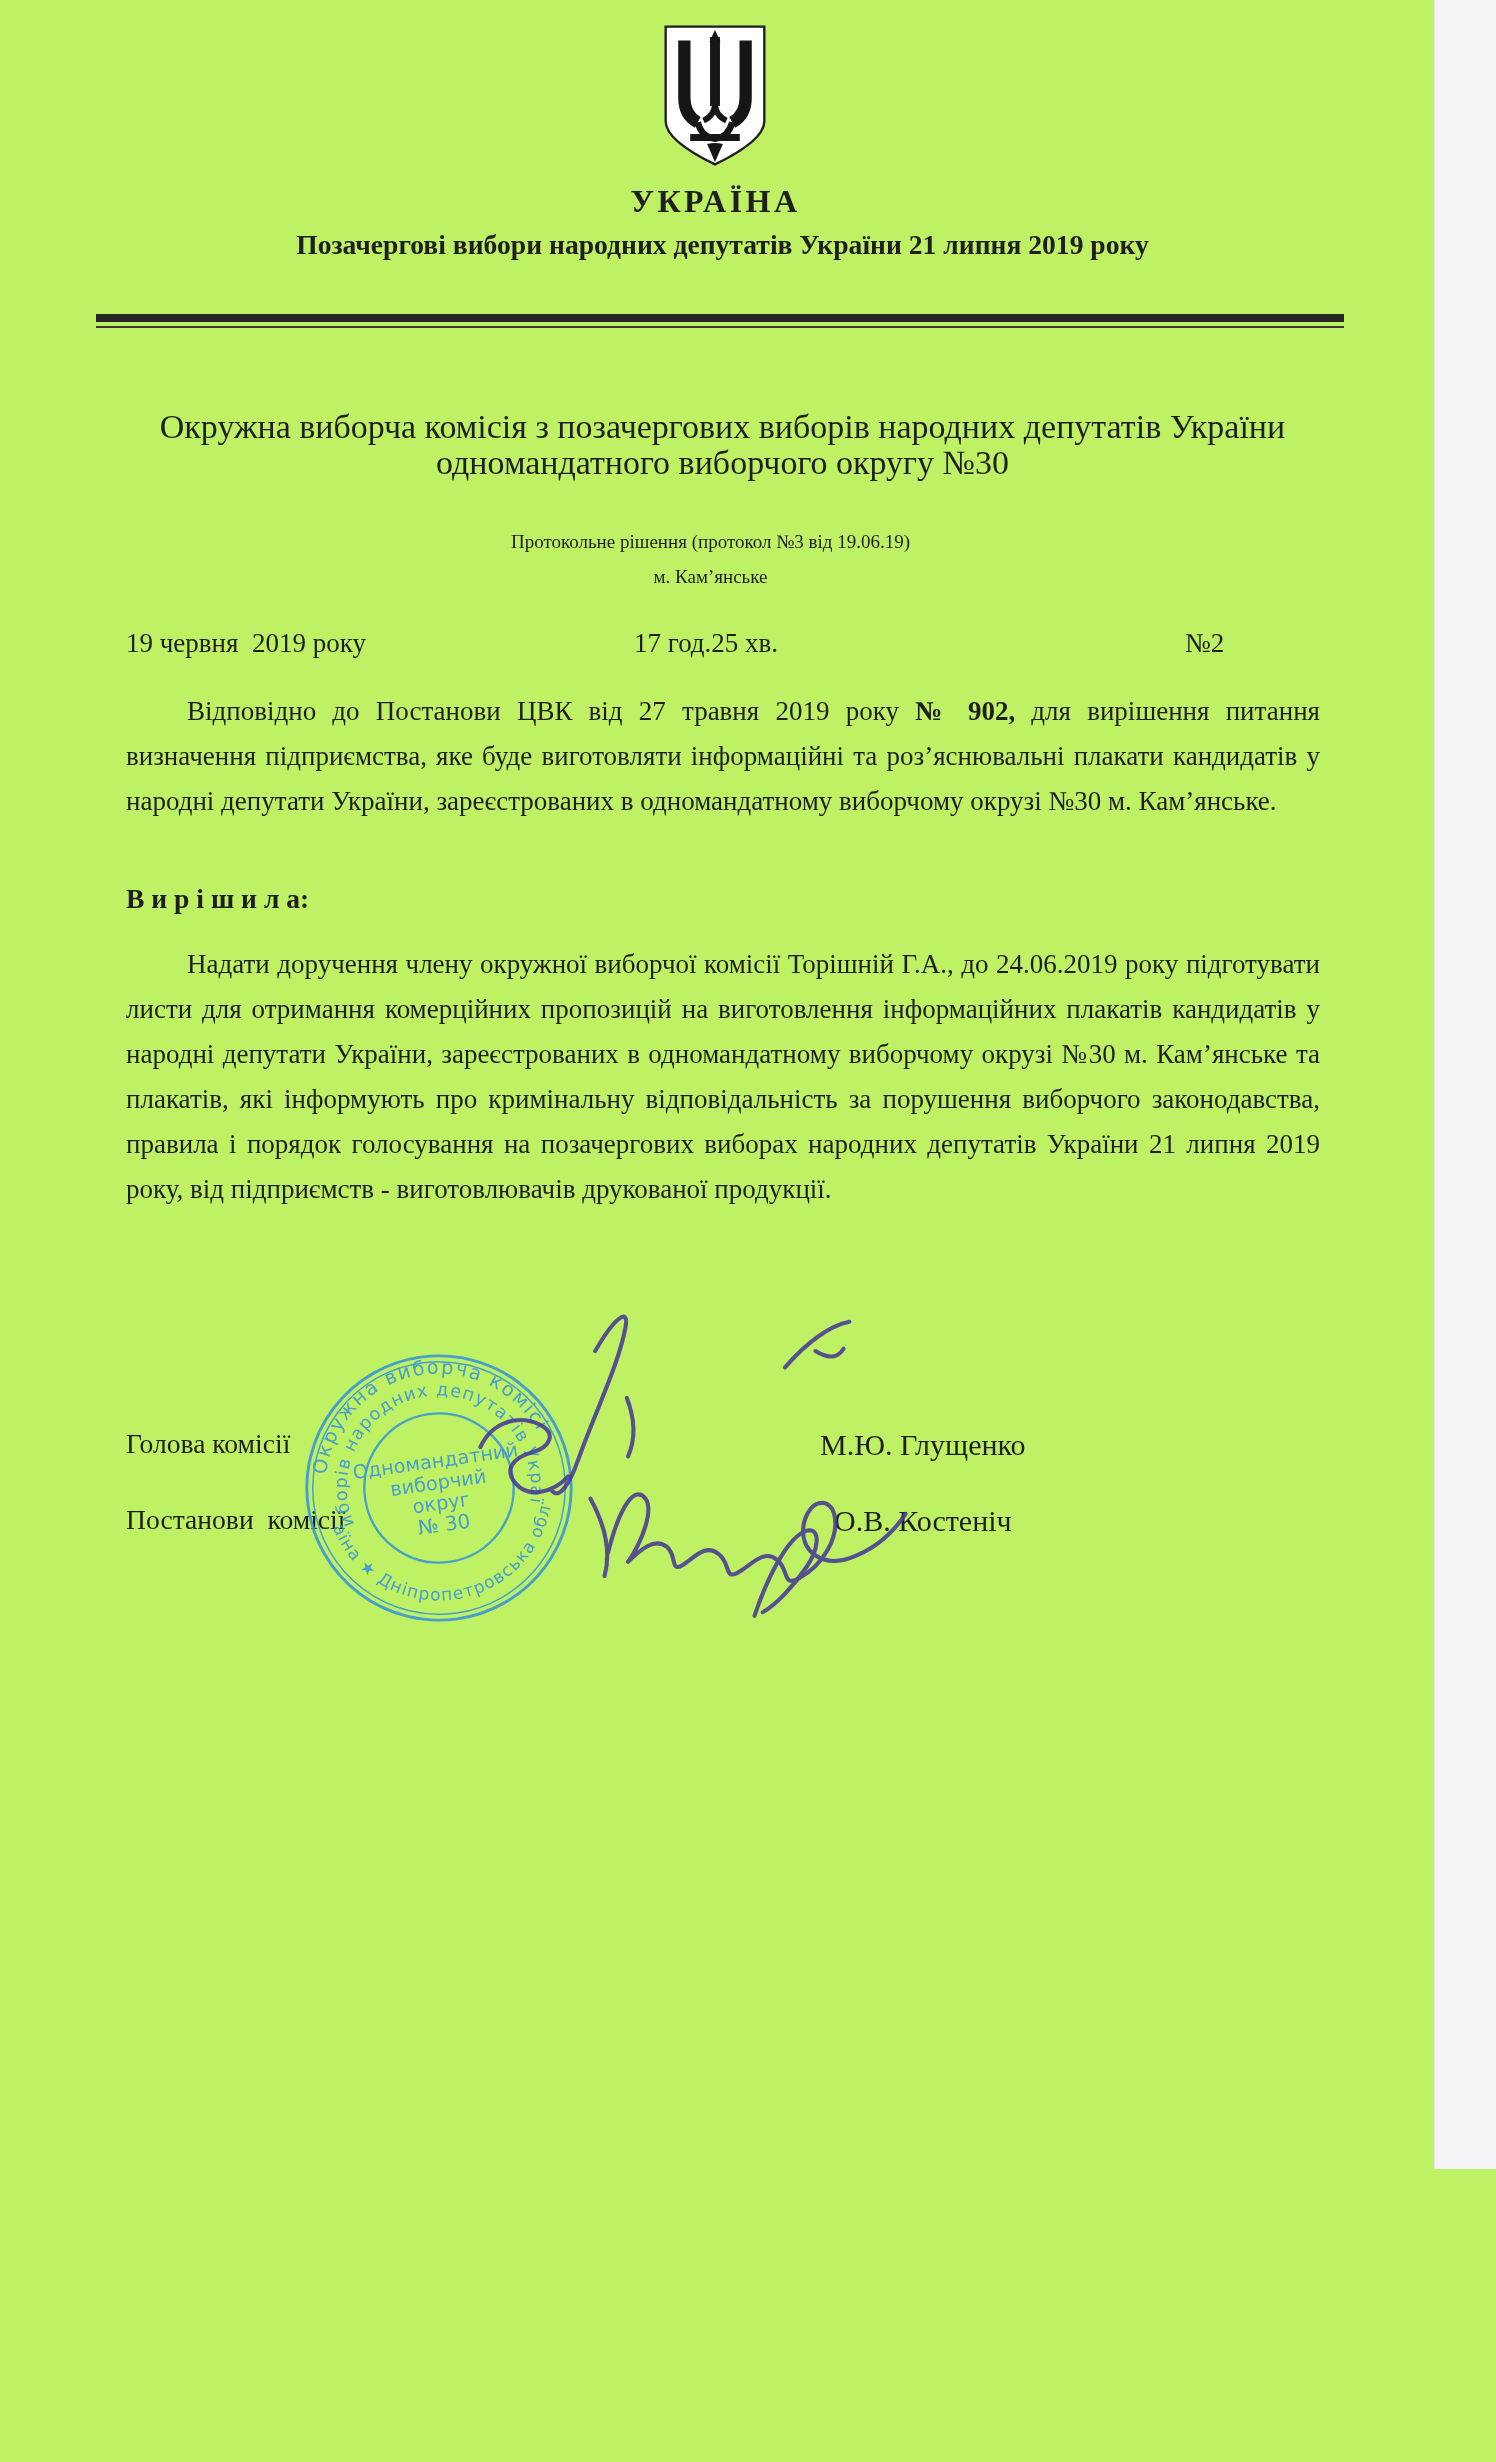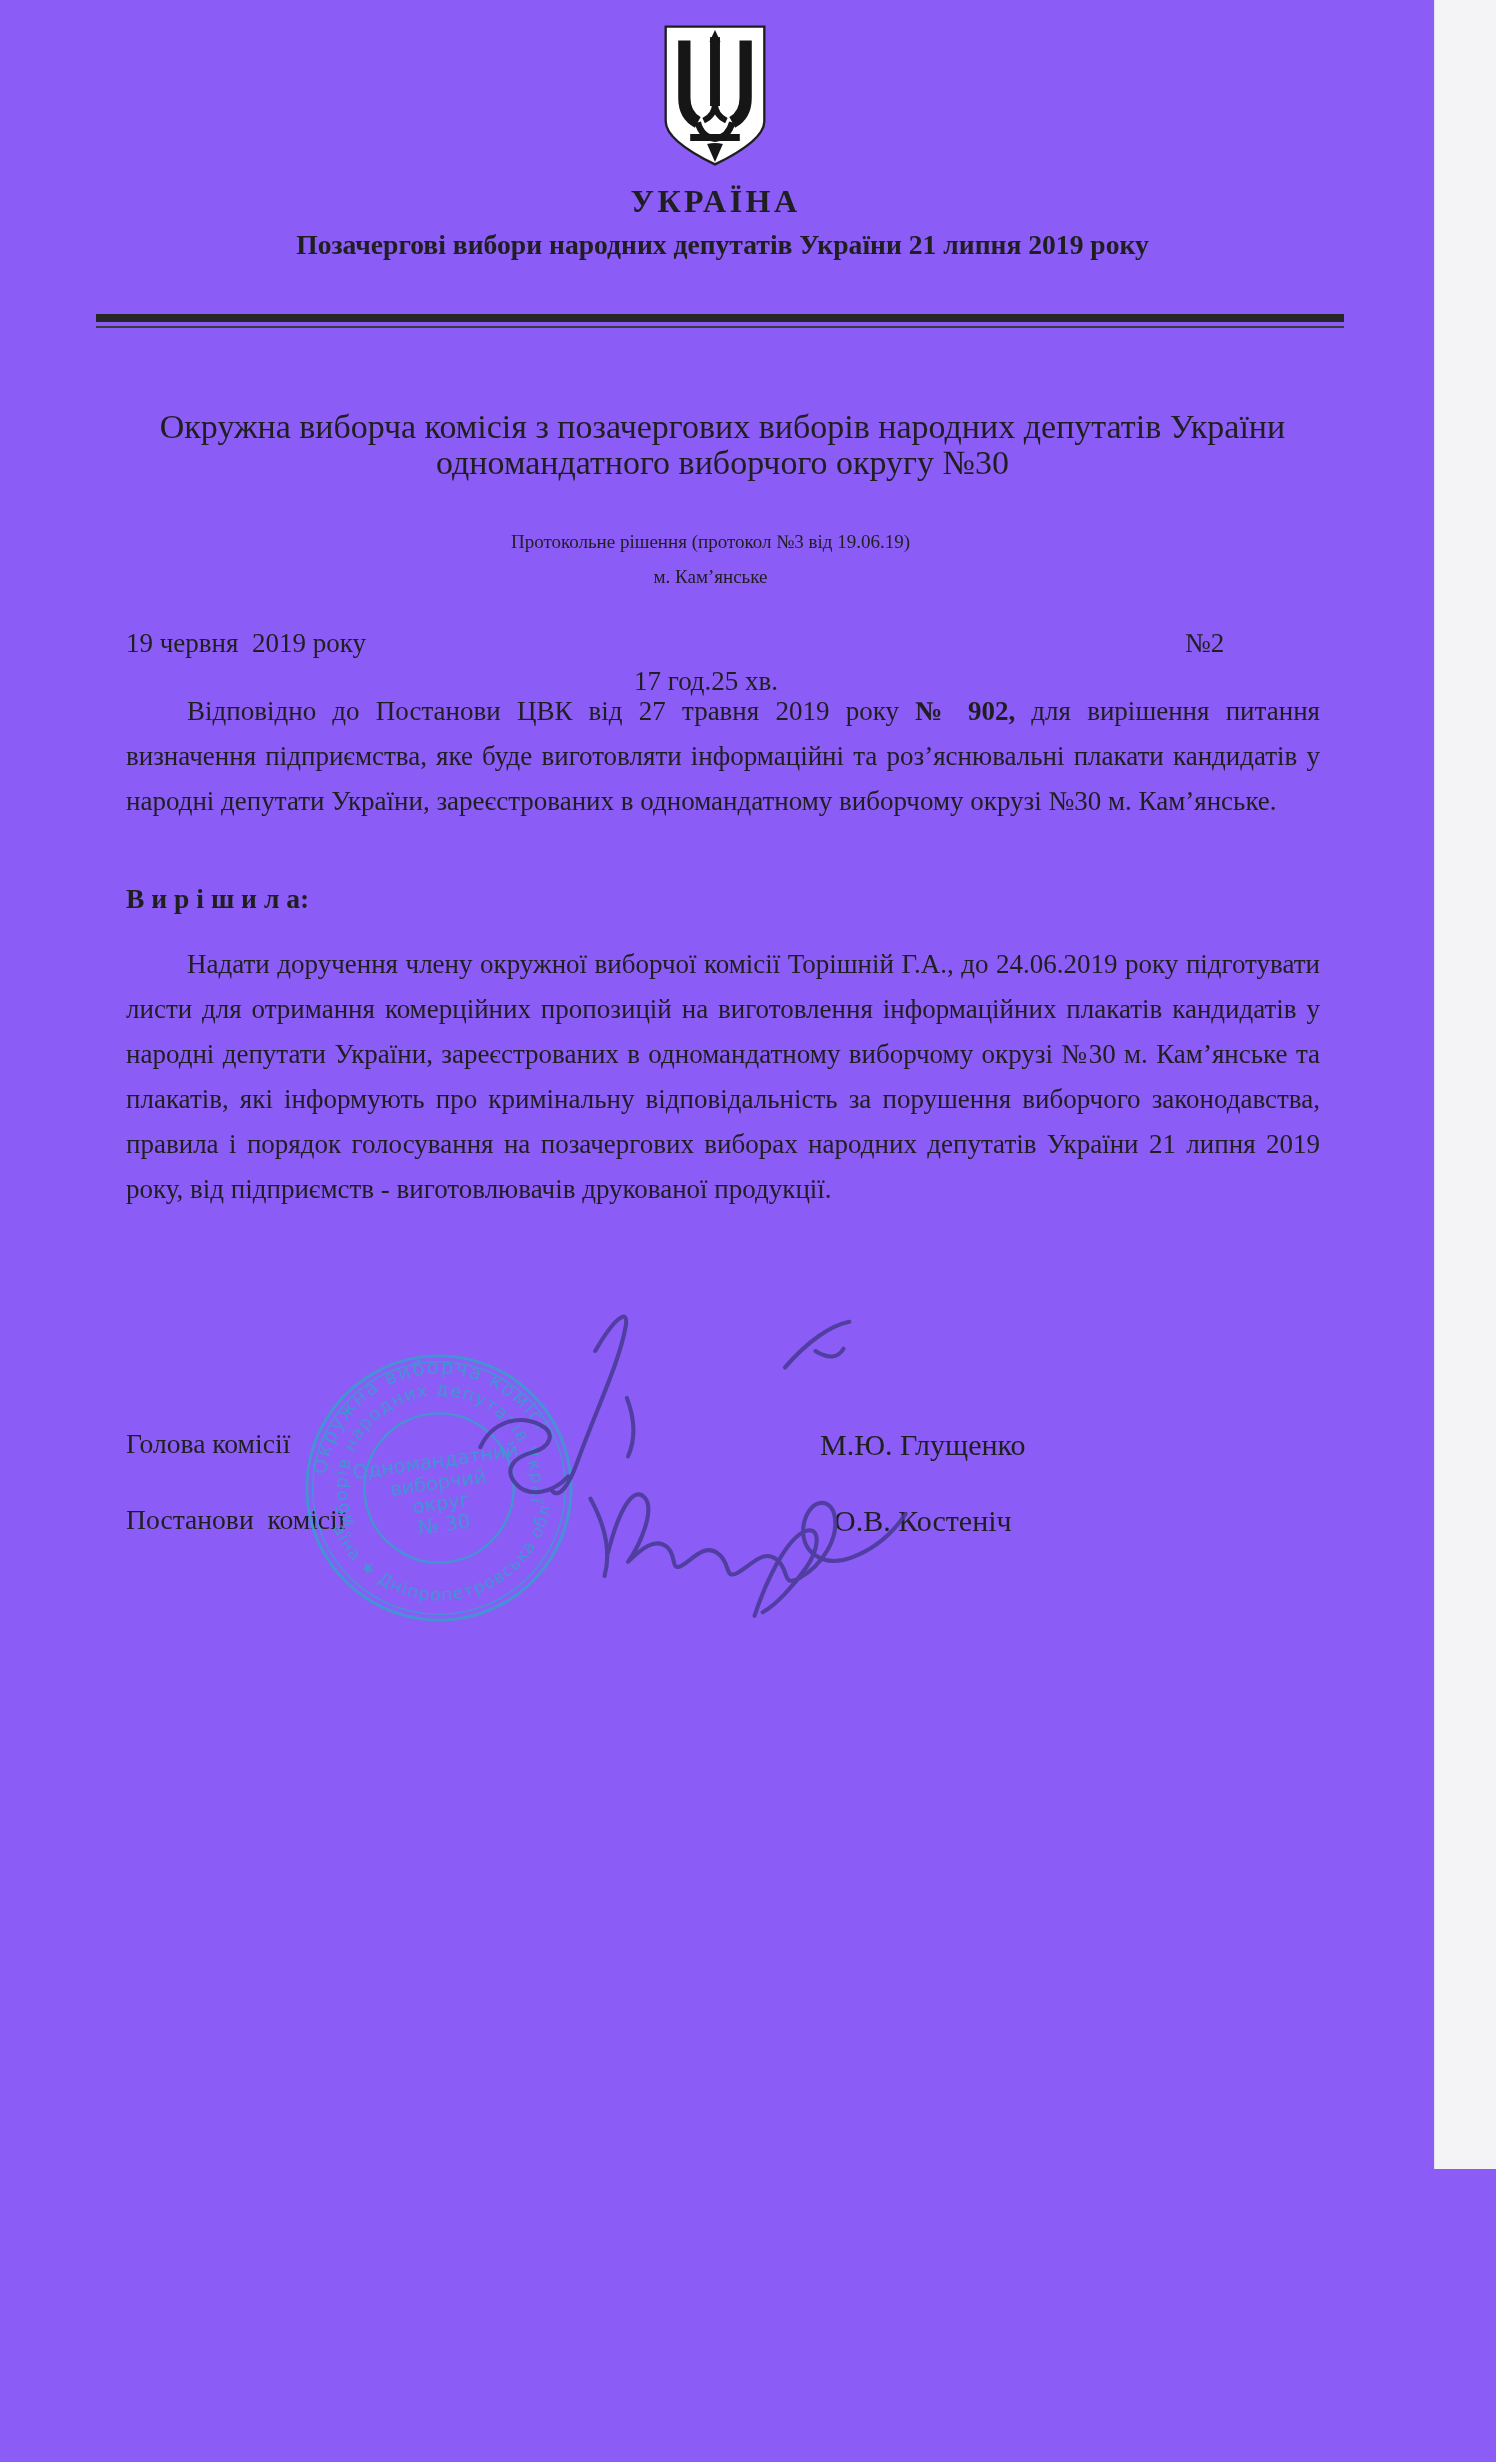--- a/index.html
+++ b/index.html
@@ -1,19 +1,19 @@
 <!DOCTYPE html>
 <html style="font-size:9.4px"><head>
 <meta charset="utf-8">
 <style>
   html,body{margin:0;padding:0;background:#ffffff;}
   .page{
     position:relative;
     width:1496px;height:2462px;
-    background:#8b5cf6;
+    background:#bef264;
     font-family:"Liberation Serif", serif;
     color:#1f1f1f;
     overflow:hidden;
   }
   .abs{position:absolute;}
   .centered{text-align:center;}
   .scan-strip{
     position:absolute;left:1434px;top:0;width:62px;height:2169px;
     background:#f4f4f7;border-left:0.6px solid #e4e4ec;
   }
@@ -88,21 +88,21 @@
     <div>Окружна виборча комісія з позачергових виборів народних депутатів України</div>
     <div>одномандатного виборчого округу №30</div>
   </div>
 
   <div class="abs centered doc-title">
     <div>Протокольне рішення (протокол №3 від 19.06.19)</div>
     <div>м. Кам’янське</div>
   </div>
 
   <span class="abs date-item" style="left:126px;">19 червня  2019 року</span>
-  <span class="abs date-item" style="left:634px;margin-top:38px;">17 год.25 хв.</span>
+  <span class="abs date-item" style="left:634px;">17 год.25 хв.</span>
   <span class="abs date-item" style="left:1185px;">№2</span>
 
   <p class="abs para" style="top:689px;margin:0;"><span>Відповідно до Постанови ЦВК від 27 травня 2019 року </span><b>№ 902,</b><span> для вирішення питання визначення підприємства, яке буде виготовляти інформаційні та роз’яснювальні плакати кандидатів у народні депутати України, зареєстрованих в одномандатному виборчому окрузі №30 м. Кам’янське.</span></p>
 
   <div class="abs decision-label">В и р і ш и л а:</div>
 
   <p class="abs para" style="top:942px;margin:0;">Надати доручення члену окружної виборчої комісії Торішній Г.А., до 24.06.2019 року підготувати листи для отримання комерційних пропозицій на виготовлення інформаційних плакатів кандидатів у народні депутати України, зареєстрованих в одномандатному виборчому окрузі №30 м. Кам’янське та плакатів, які інформують про кримінальну відповідальність за порушення виборчого законодавства, правила і порядок голосування на позачергових виборах народних депутатів України 21 липня 2019 року, від підприємств - виготовлювачів друкованої продукції.</p>
 
   <span class="abs sig-label" style="left:126px;top:1428px;">Голова комісії</span>
   <span class="abs sig-label" style="left:126px;top:1504px;">Постанови  комісії</span>

